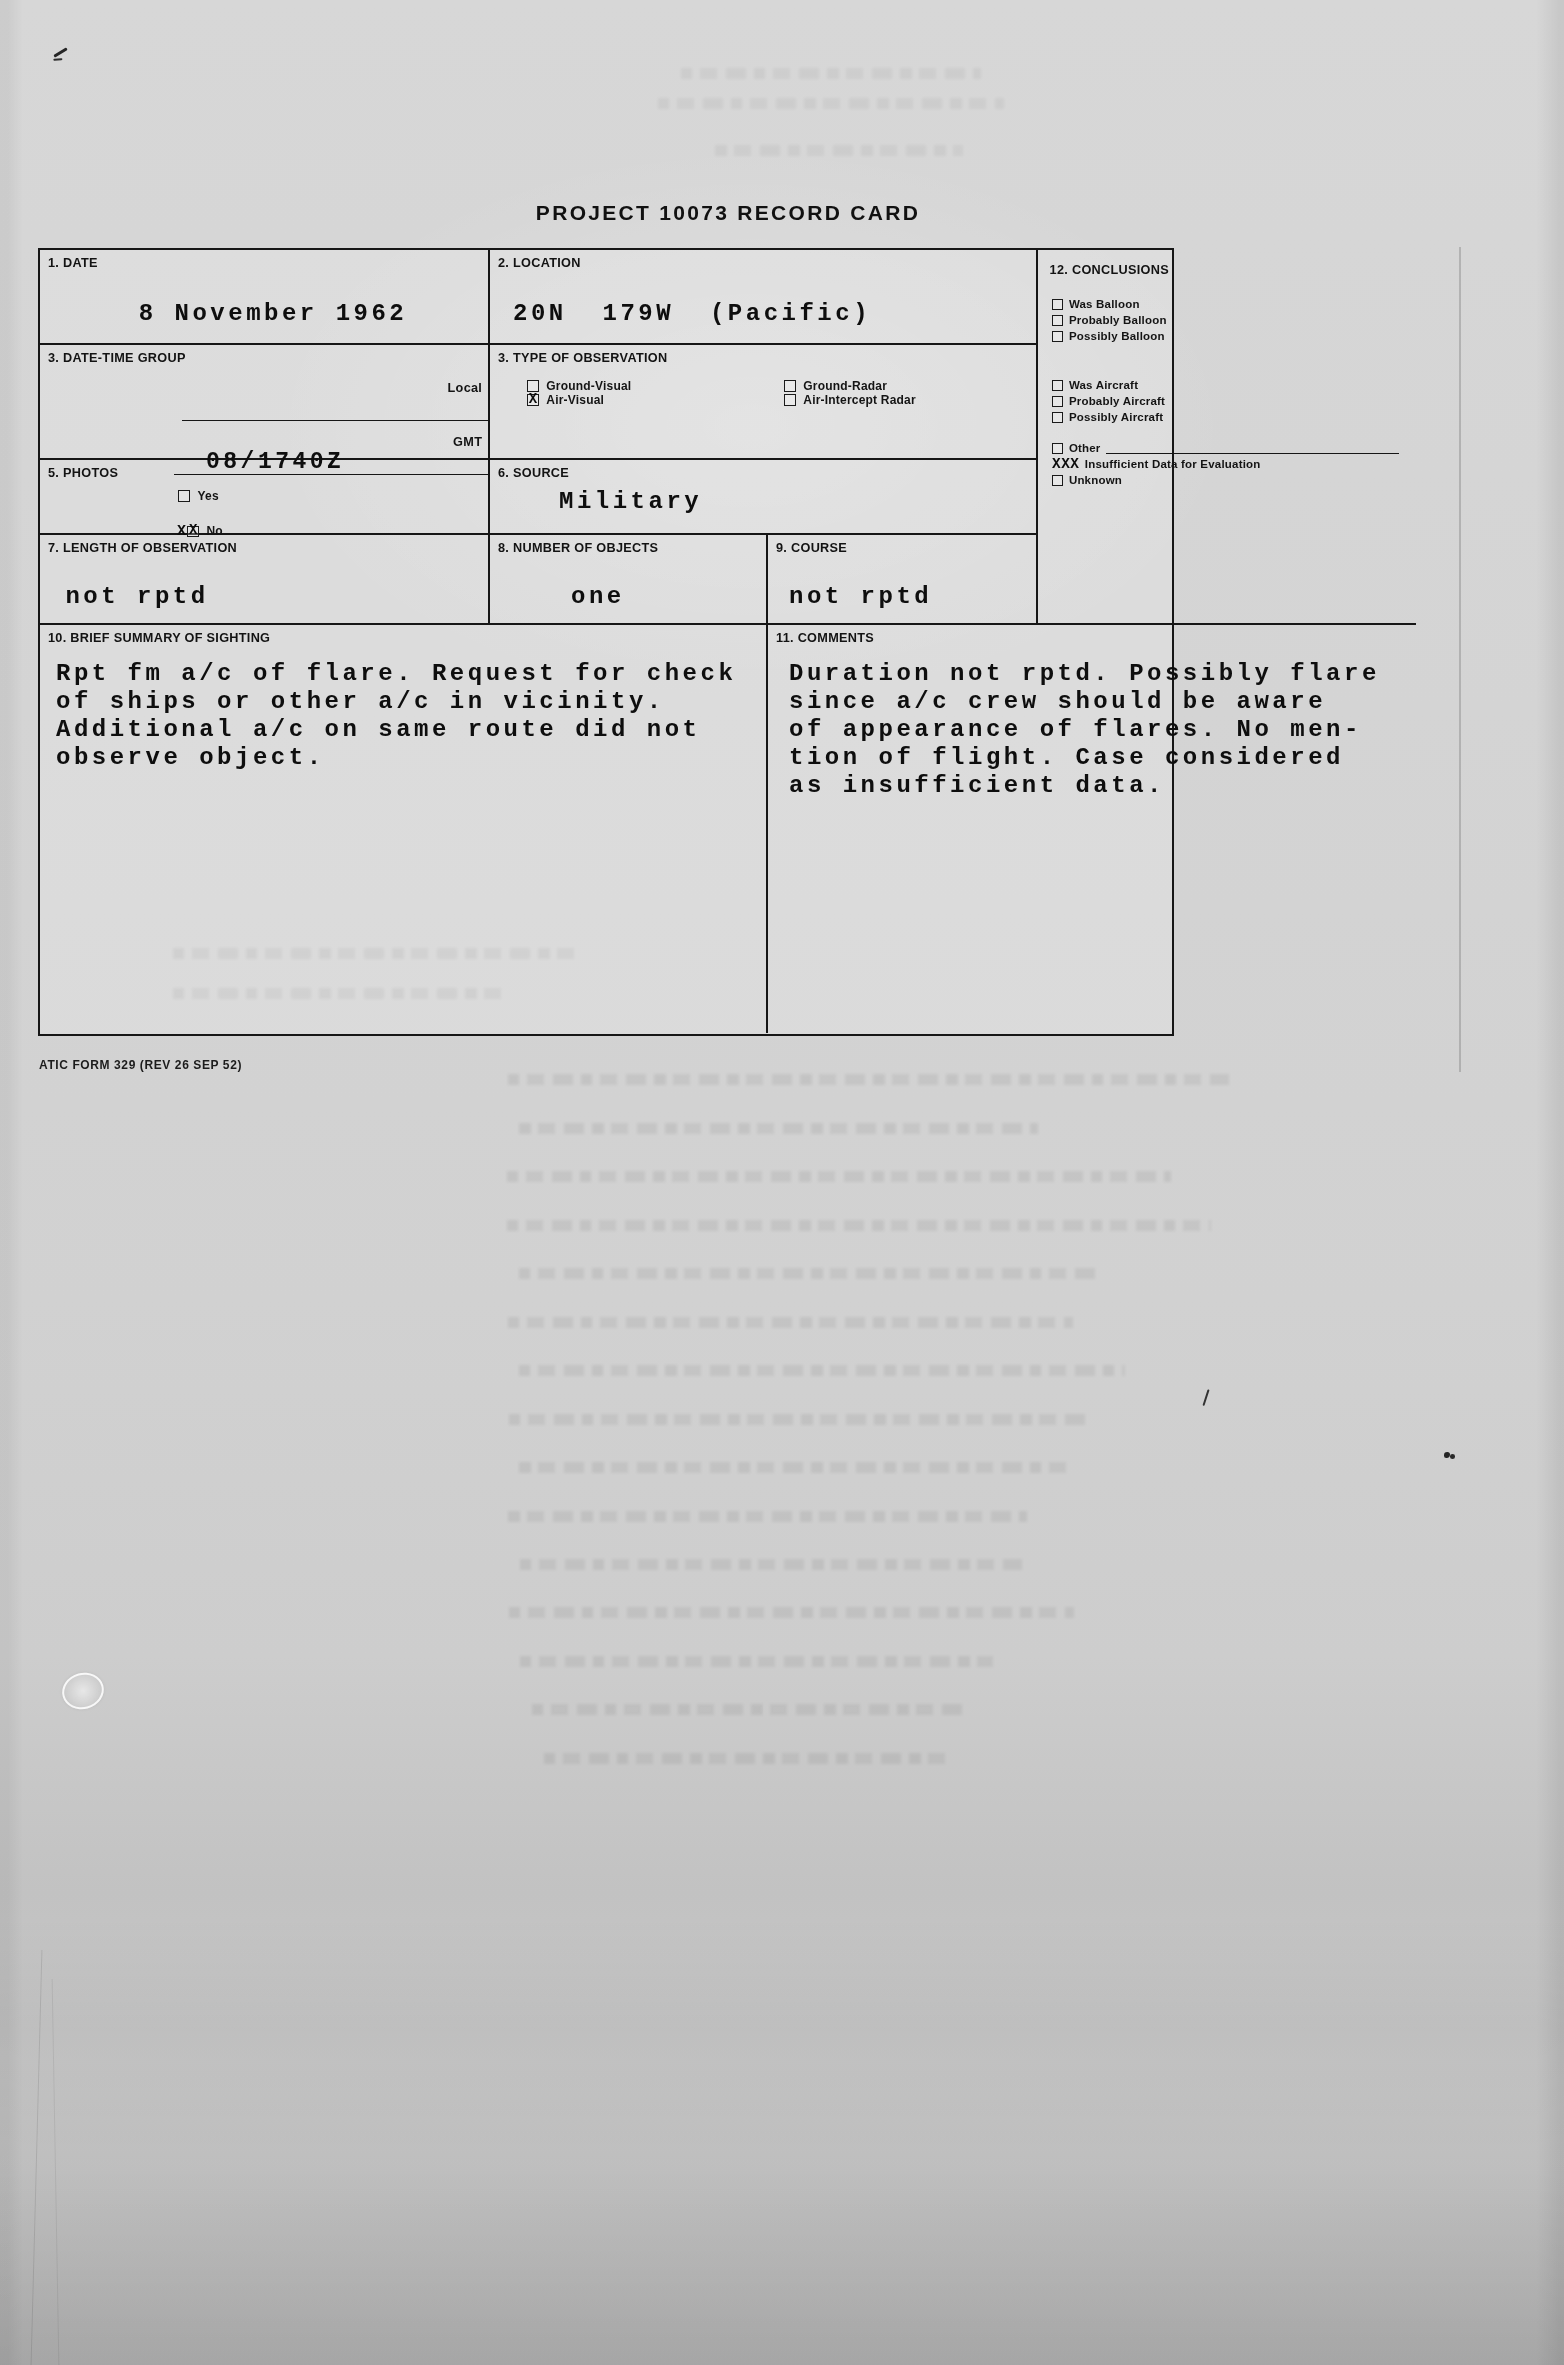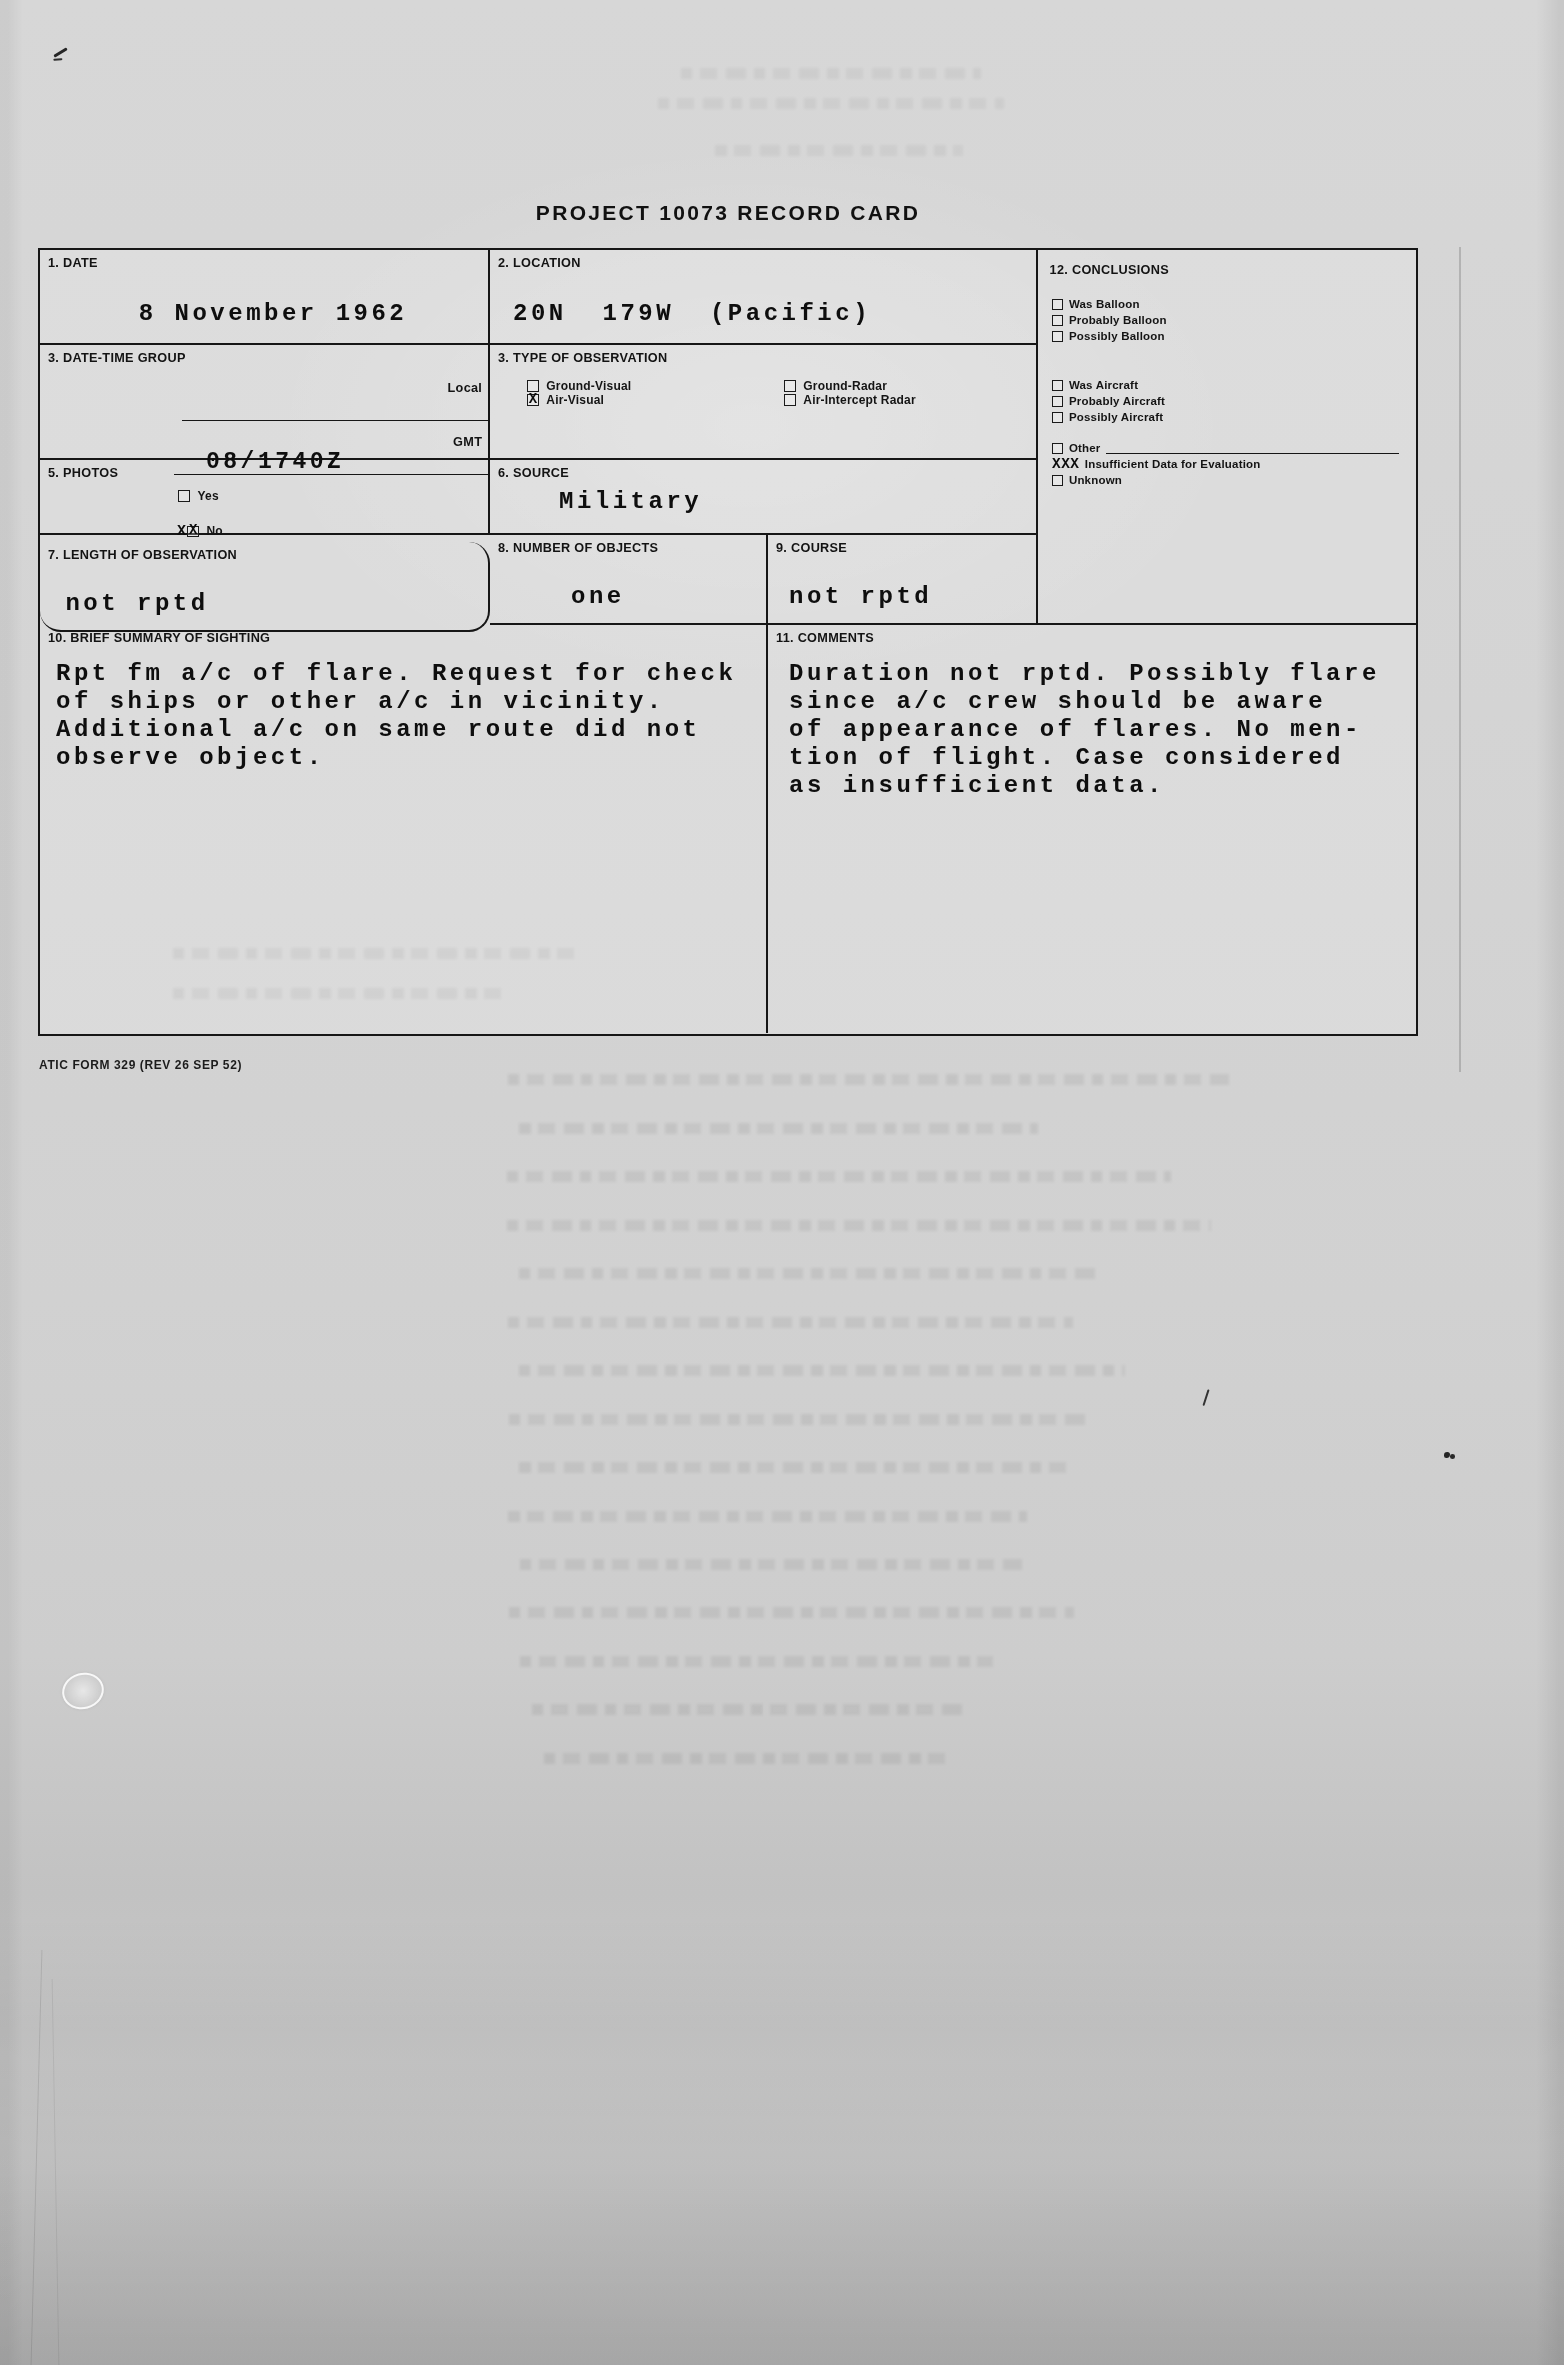--- a/index.html
+++ b/index.html
@@ -25,21 +25,21 @@
     background:linear-gradient(180deg, rgba(0,0,0,0) 0%, rgba(0,0,0,0.045) 25%, rgba(0,0,0,0.02) 55%, rgba(0,0,0,0.09) 100%);
   }
 
   .doc-title{
     position:absolute;left:38px;top:201px;width:1380px;
     text-align:center;font-weight:700;font-size:21px;letter-spacing:2.3px;
     color:#111;
   }
 
   .card{
-    position:absolute;left:38px;top:248px;width:1380px;height:788px;
+    position:absolute;left:38px;top:248px;width:1136px;height:788px;
     border:2.3px solid #161616;box-sizing:border-box;
     background:rgba(236,236,236,0.35);
   }
   .cell{position:absolute;box-sizing:border-box;}
   .br{border-right:2.3px solid #161616;}
   .bb{border-bottom:2.3px solid #161616;}
 
   .lbl{
     font-weight:700;font-size:12.7px;letter-spacing:0.3px;color:#131313;
     padding:5.8px 0 0 8px;white-space:nowrap;
@@ -278,21 +278,21 @@
           <span class="opt-label">No</span>
         </div>
       </div>
     </div>
 
     <div class="cell br bb" style="left:450px;top:210px;width:548px;height:75px;">
       <div class="lbl">6. SOURCE</div>
       <div class="typed" style="margin:8px 0 0 69px;">Military</div>
     </div>
 
-    <div class="cell br bb" style="left:0;top:292px;width:450px;height:90px;border-radius:21px;">
+    <div class="cell br bb" style="left:0;top:285px;width:450px;height:90px;">
       <div class="lbl">7. LENGTH OF OBSERVATION</div>
       <div class="typed" style="margin:28px 0 0 25.4px;">not rptd</div>
     </div>
 
     <div class="cell br bb" style="left:450px;top:285px;width:278px;height:90px;">
       <div class="lbl">8. NUMBER OF OBJECTS</div>
       <div class="typed" style="margin:28px 0 0 81px;">one</div>
     </div>
 
     <div class="cell br bb" style="left:728px;top:285px;width:270px;height:90px;">

